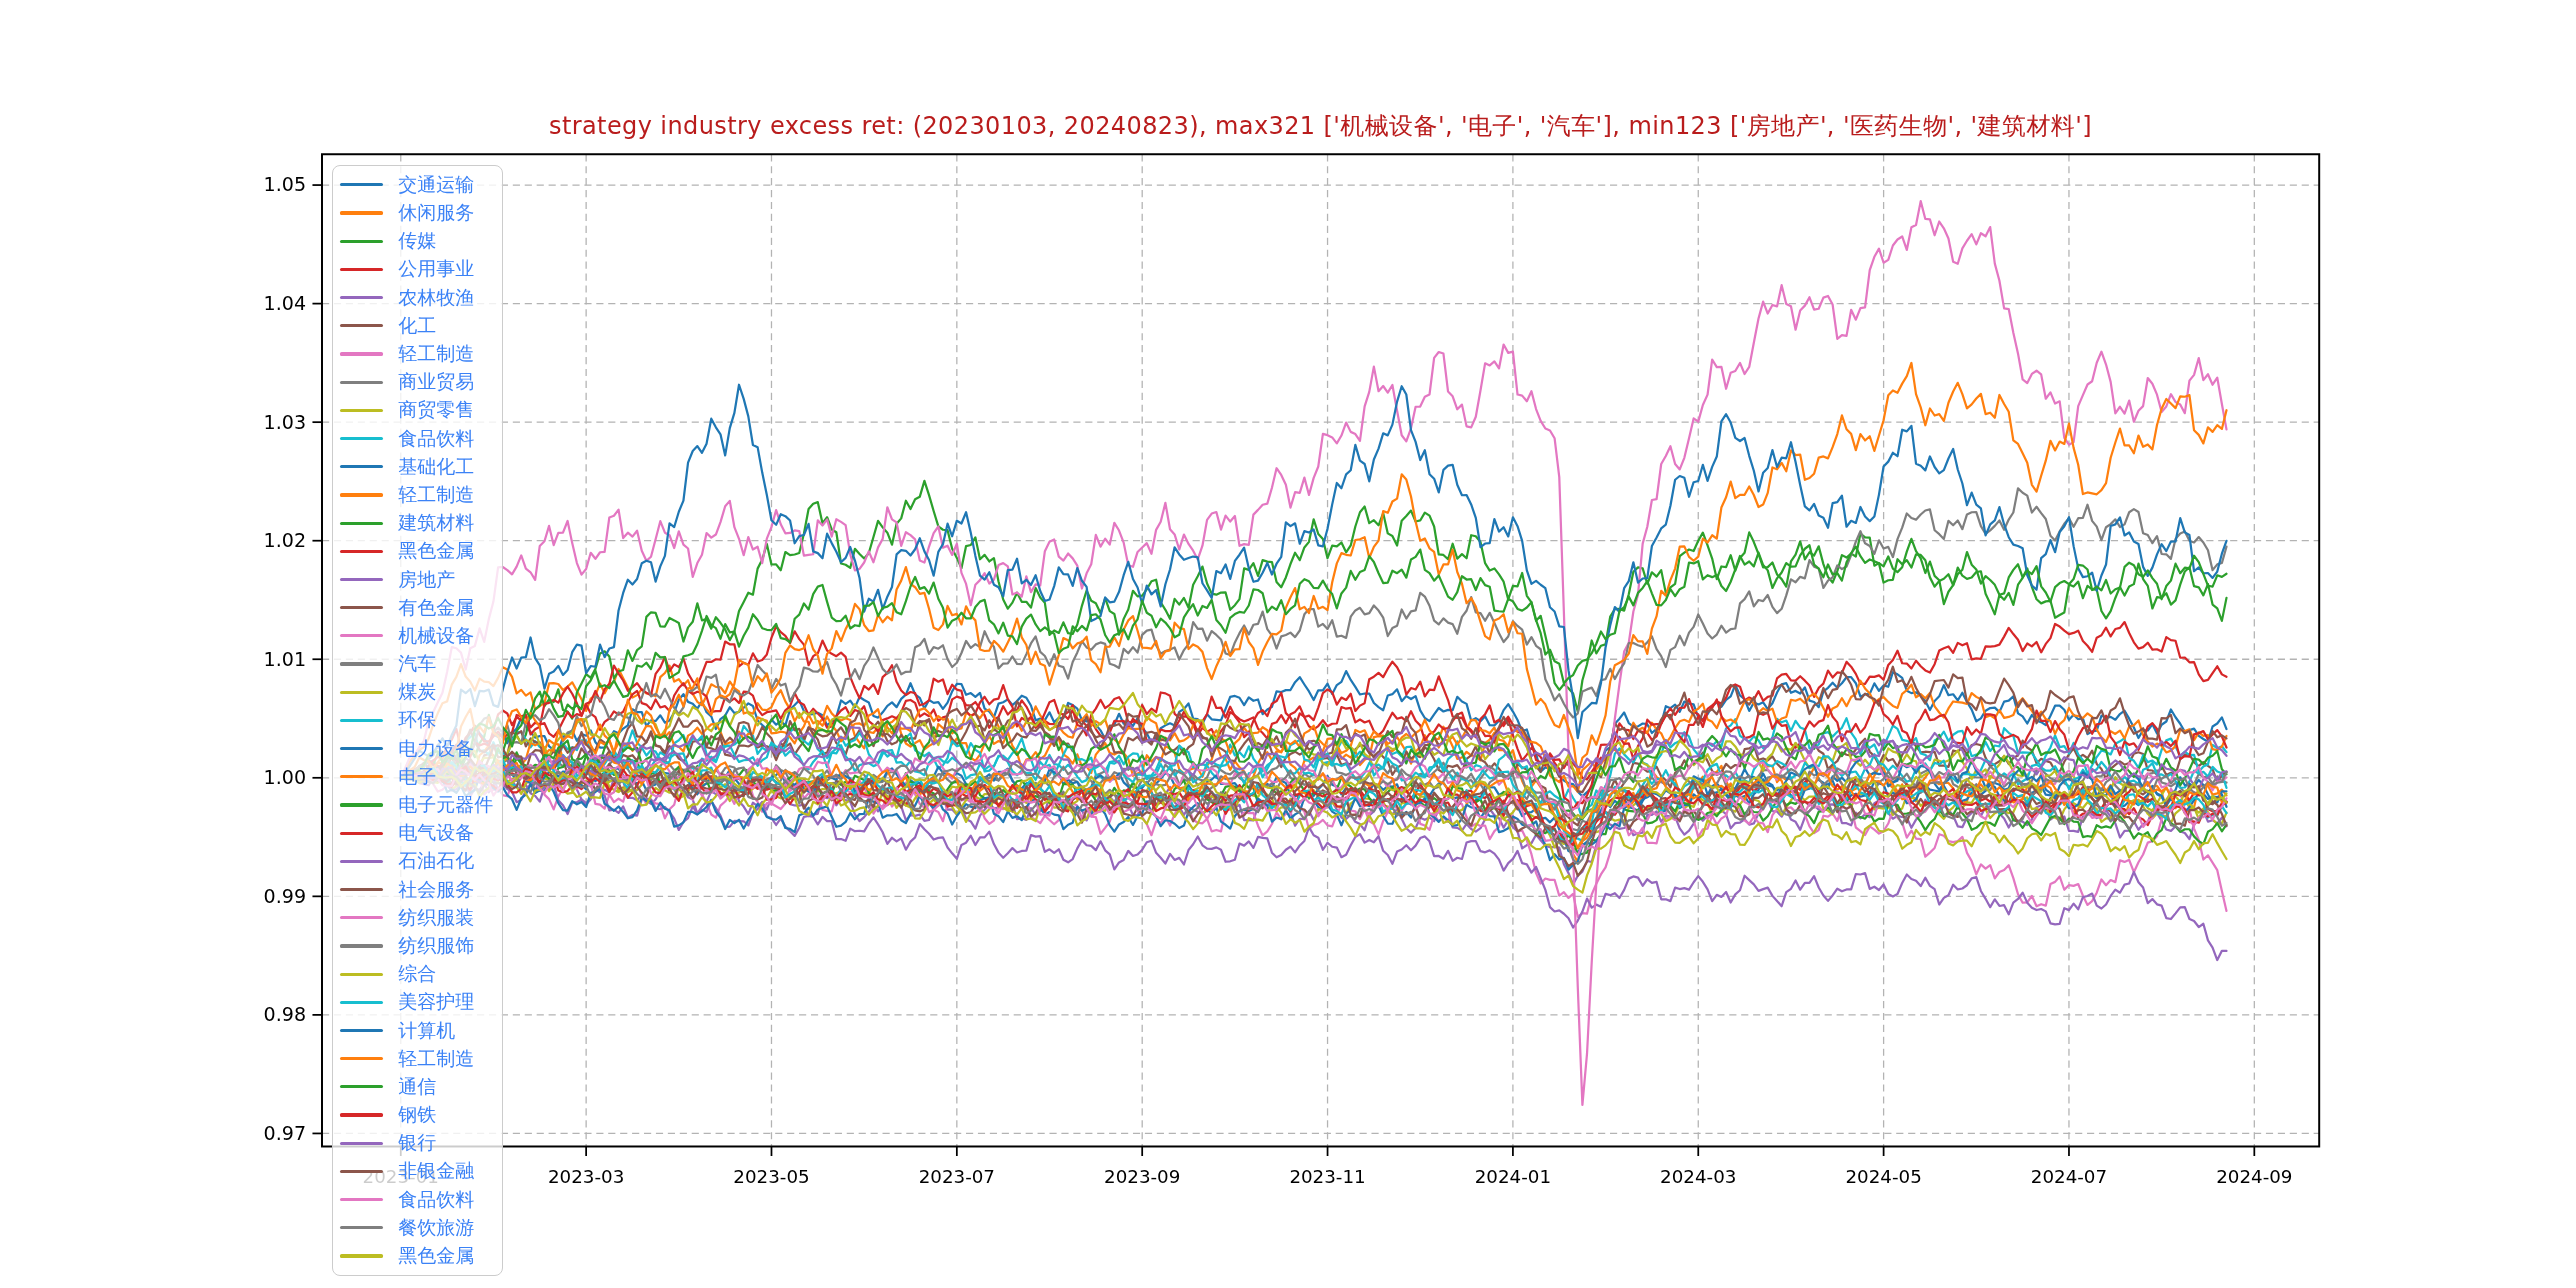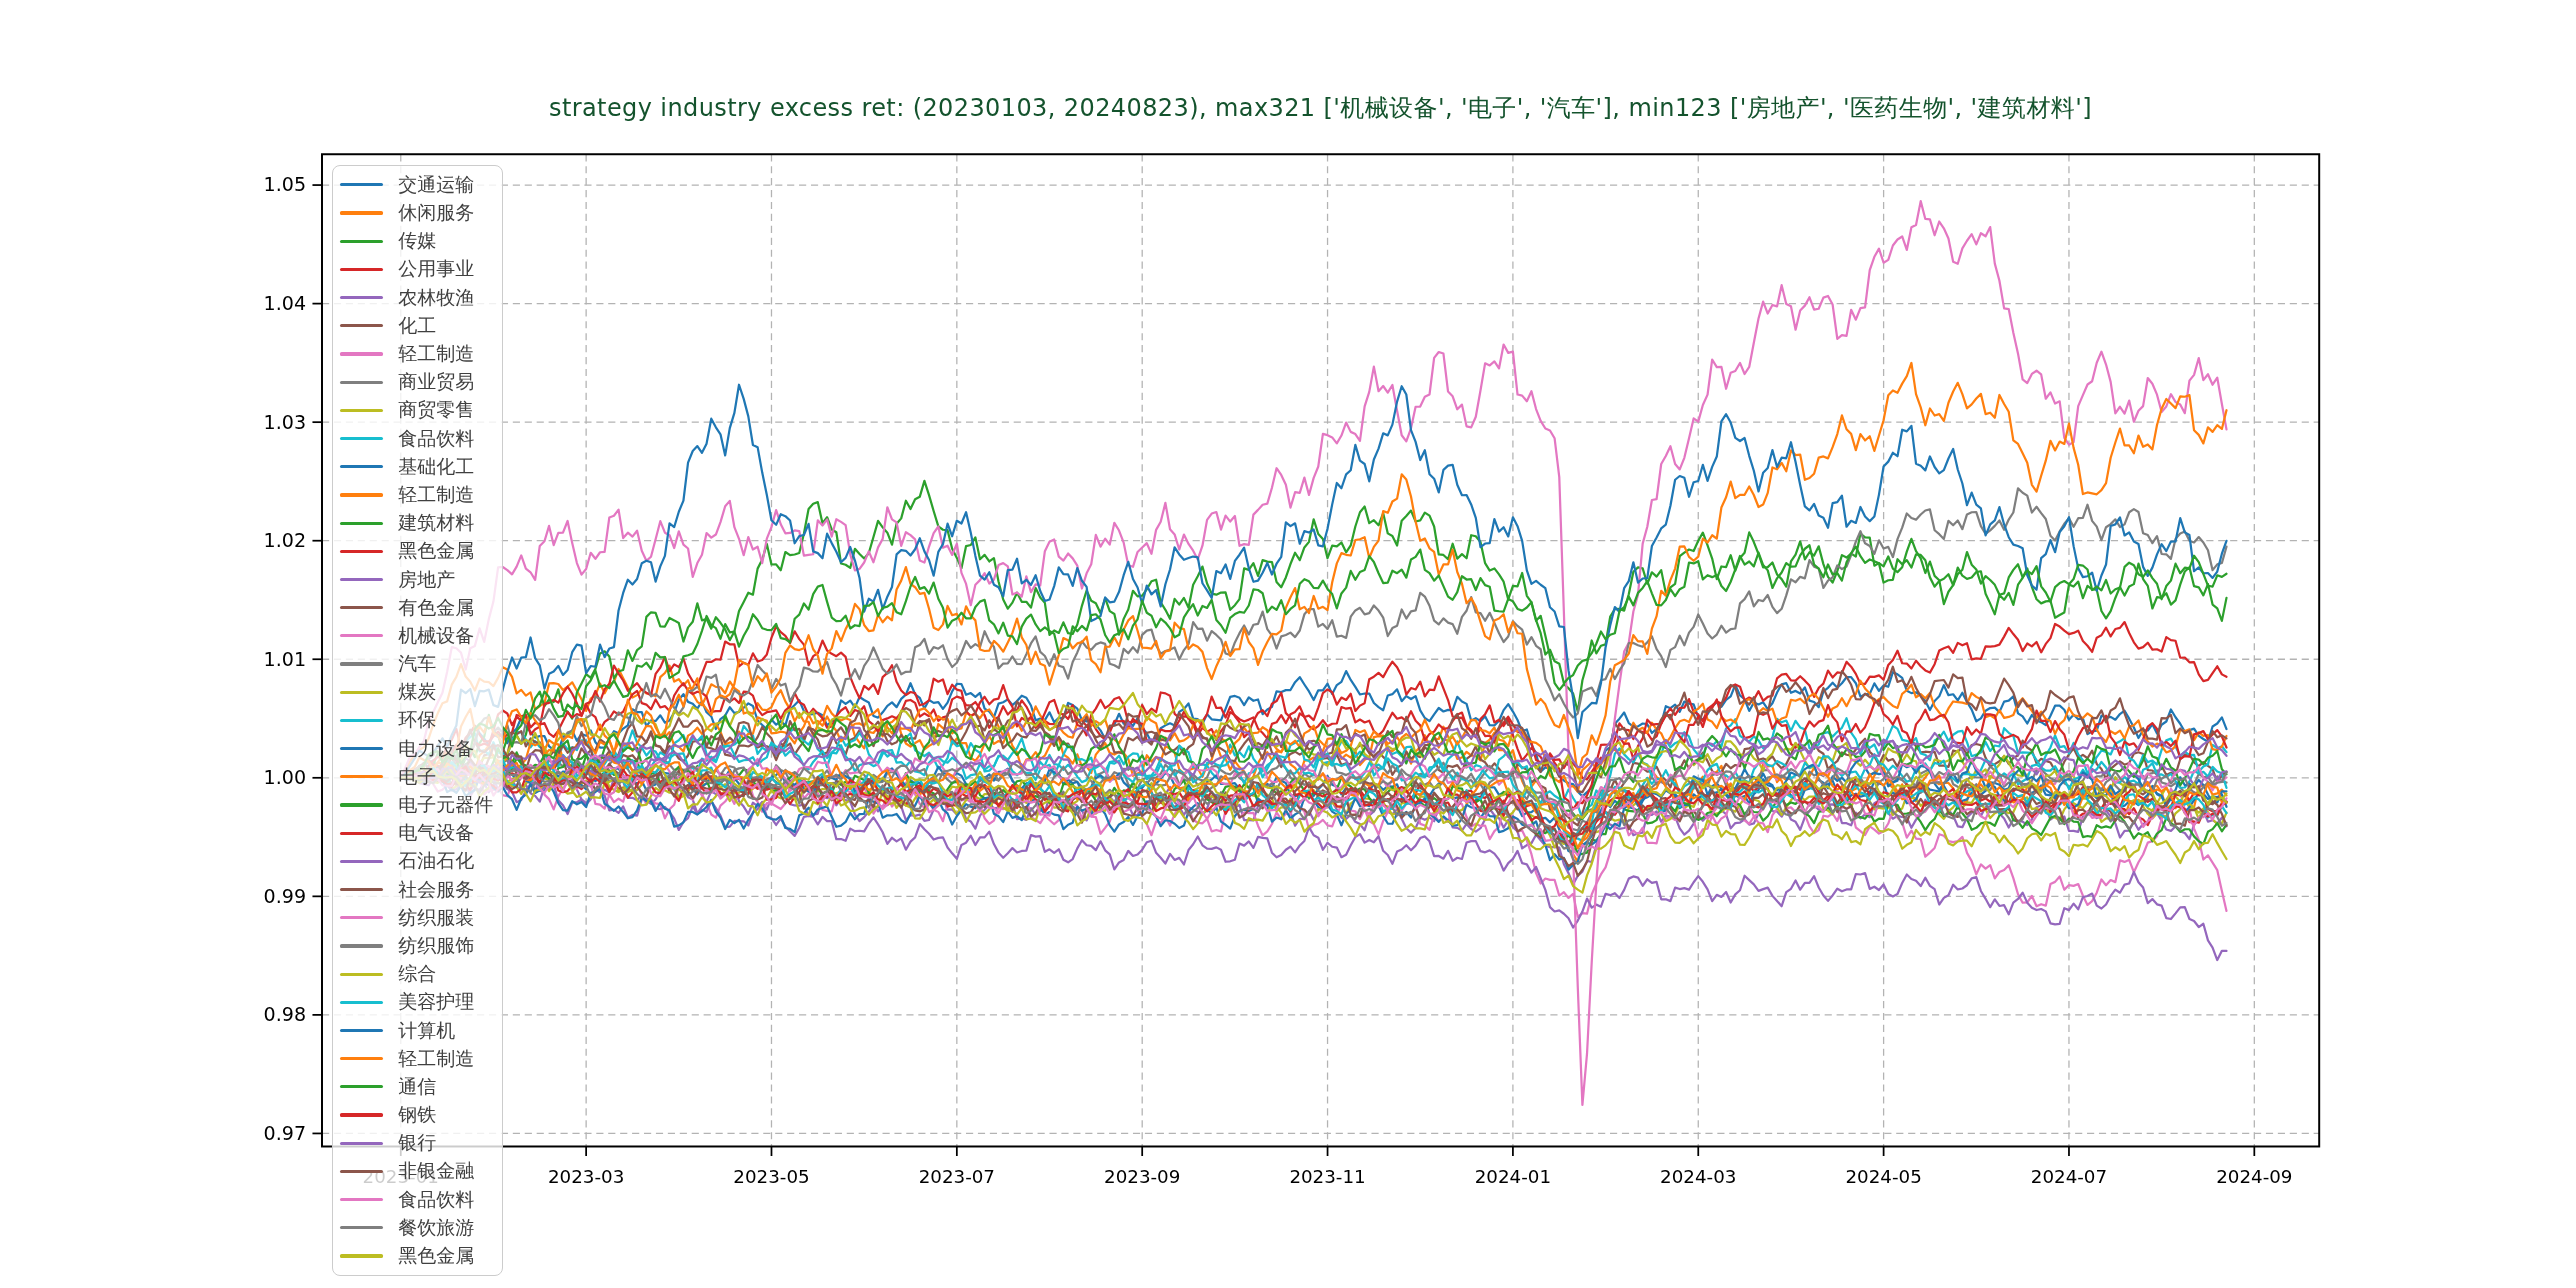--- a/index.html
+++ b/index.html
@@ -5,24 +5,24 @@
   html,body{margin:0;padding:0;background:#ffffff;}
   .figure{
     position:relative;
     width:2576px;height:1288px;
     background:#ffffff;
     font-family:"DejaVu Sans","Liberation Sans",sans-serif;
     overflow:hidden;
   }
   .chart-title{
     position:absolute;
-    left:322px;top:92px;width:1997px;
+    left:322px;top:110px;width:1997px;
     text-align:center;
     font-size:24px;
-    color:#14532d;
+    color:#b91c1c;
     white-space:nowrap;
     letter-spacing:0.4px;
   }
   .plot-svg{position:absolute;left:0;top:0;}
   .legend{
     position:absolute;
     left:332px;top:165px;
     width:171px;height:1111px;
     background:rgba(255,255,255,0.8);
     border:1.6px solid #cccccc;
@@ -43,21 +43,21 @@
   .legend-swatch{
     display:inline-block;
     margin-left:7.2px;
     width:43px;height:3.2px;
     border-radius:1.6px;
     flex:0 0 auto;
   }
   .legend-label{
     margin-left:15px;
     font-size:19px;
-    color:#404040;
+    color:#3b82f6;
     white-space:nowrap;
   }
   text{font-family:"DejaVu Sans","Liberation Sans",sans-serif;}
 </style>
 </head>
 <body>
 
 <div class="figure">
   <div class="chart-title">strategy industry excess ret: (20230103, 20240823), max321 ['机械设备', '电子', '汽车'], min123 ['房地产', '医药生物', '建筑材料']</div>
   <svg class="plot-svg" id="plot" width="2576" height="1288" viewBox="0 0 3240 1620" xmlns="http://www.w3.org/2000/svg">

